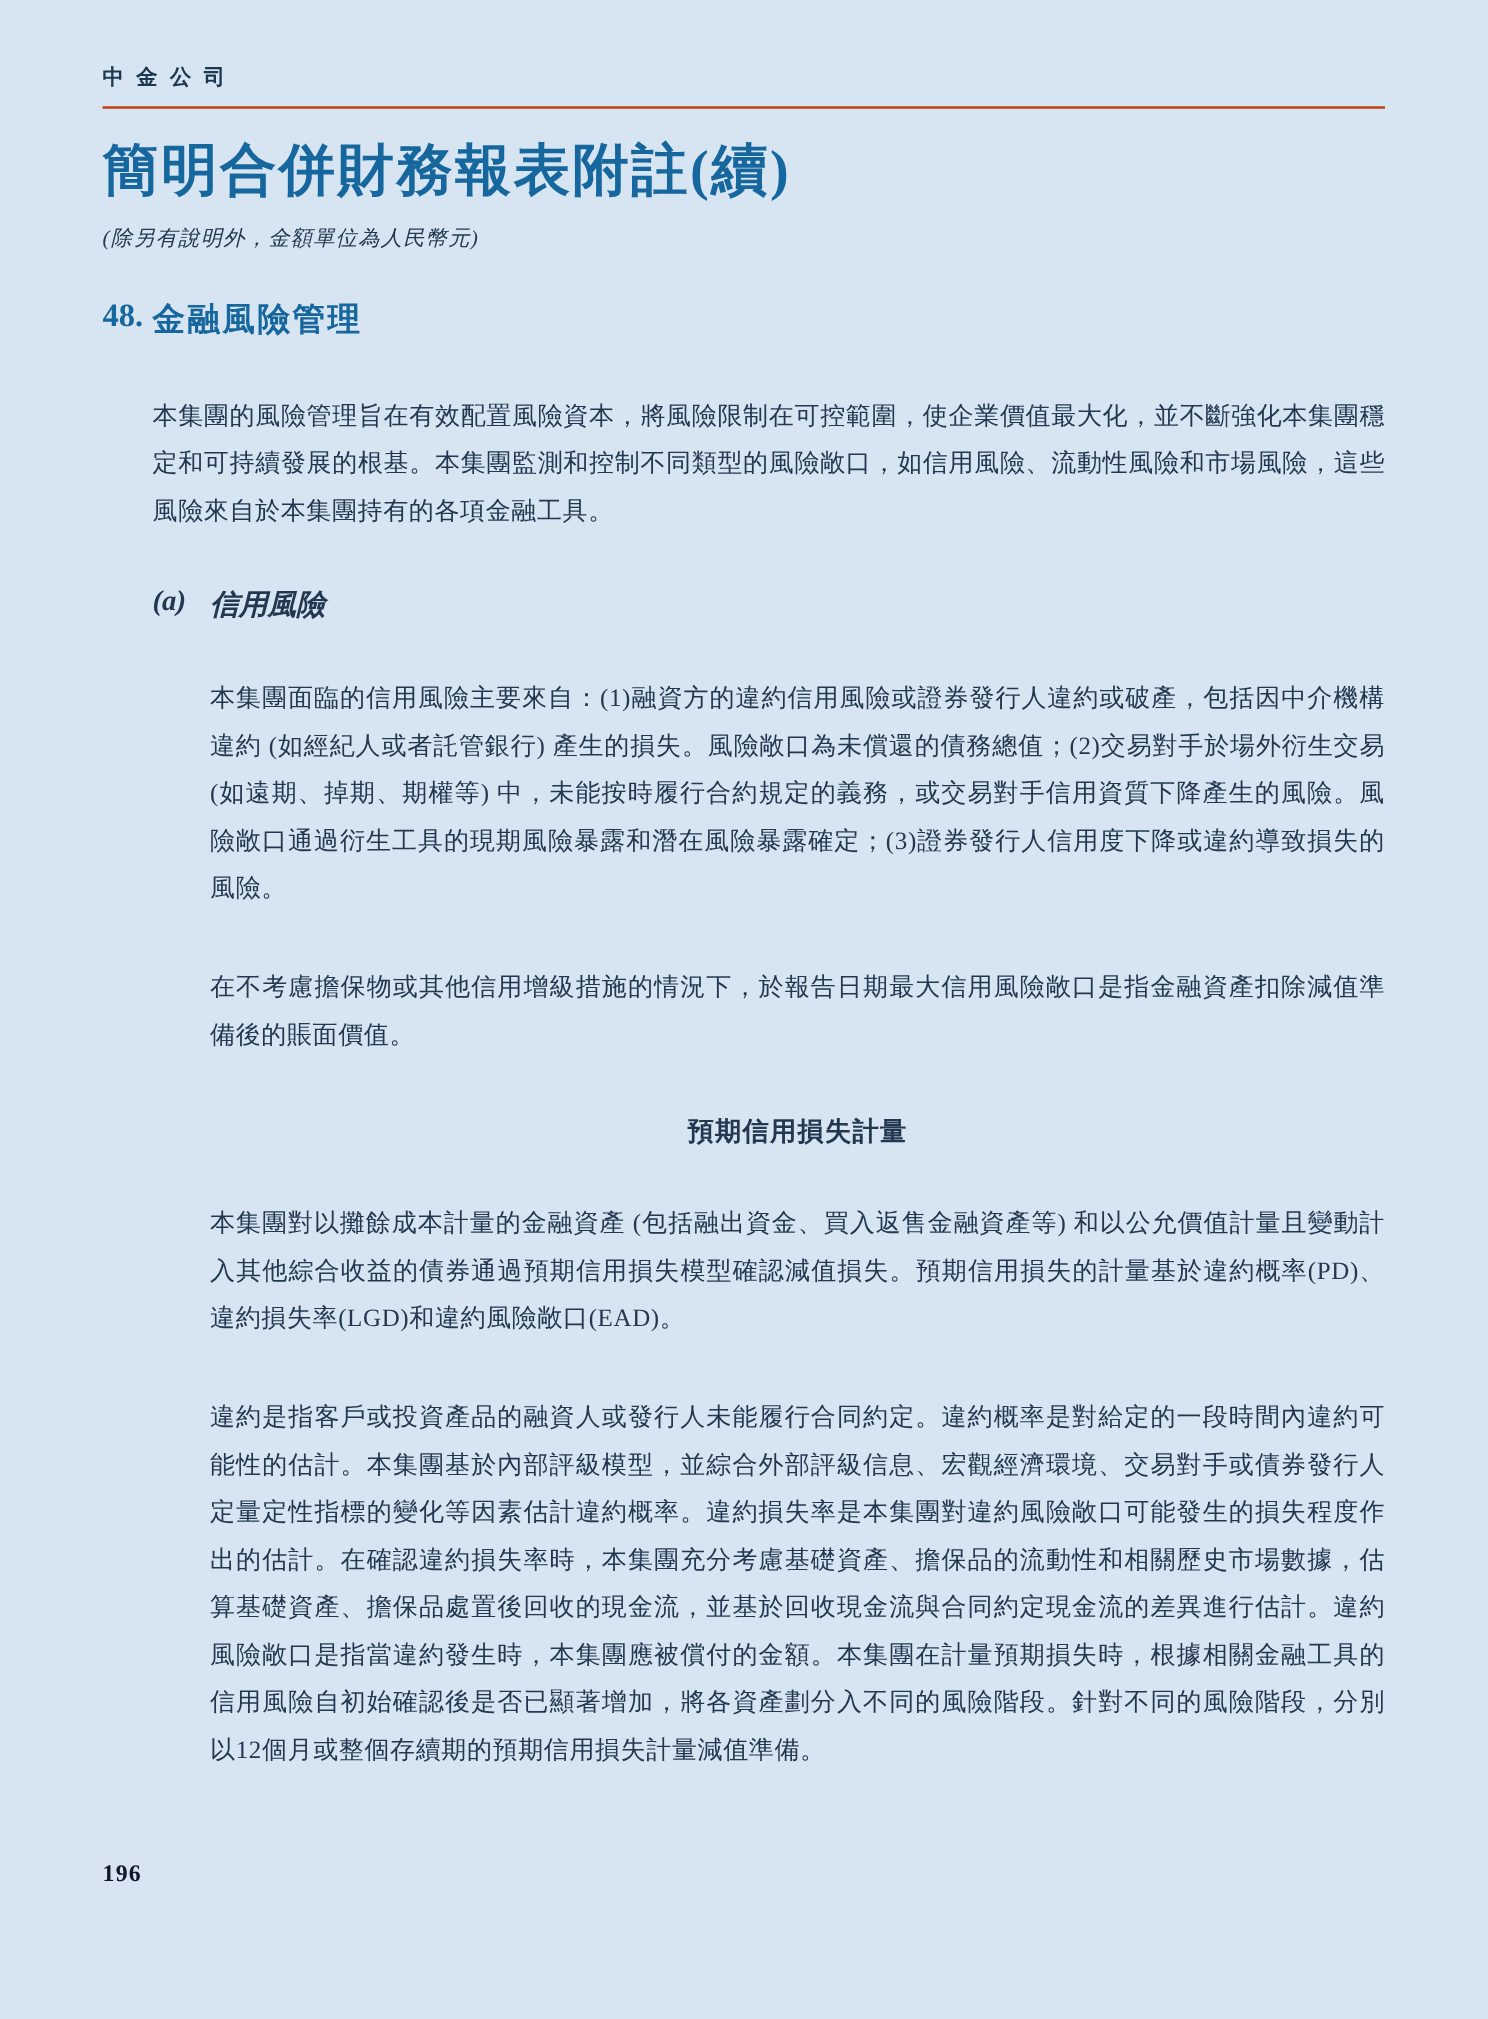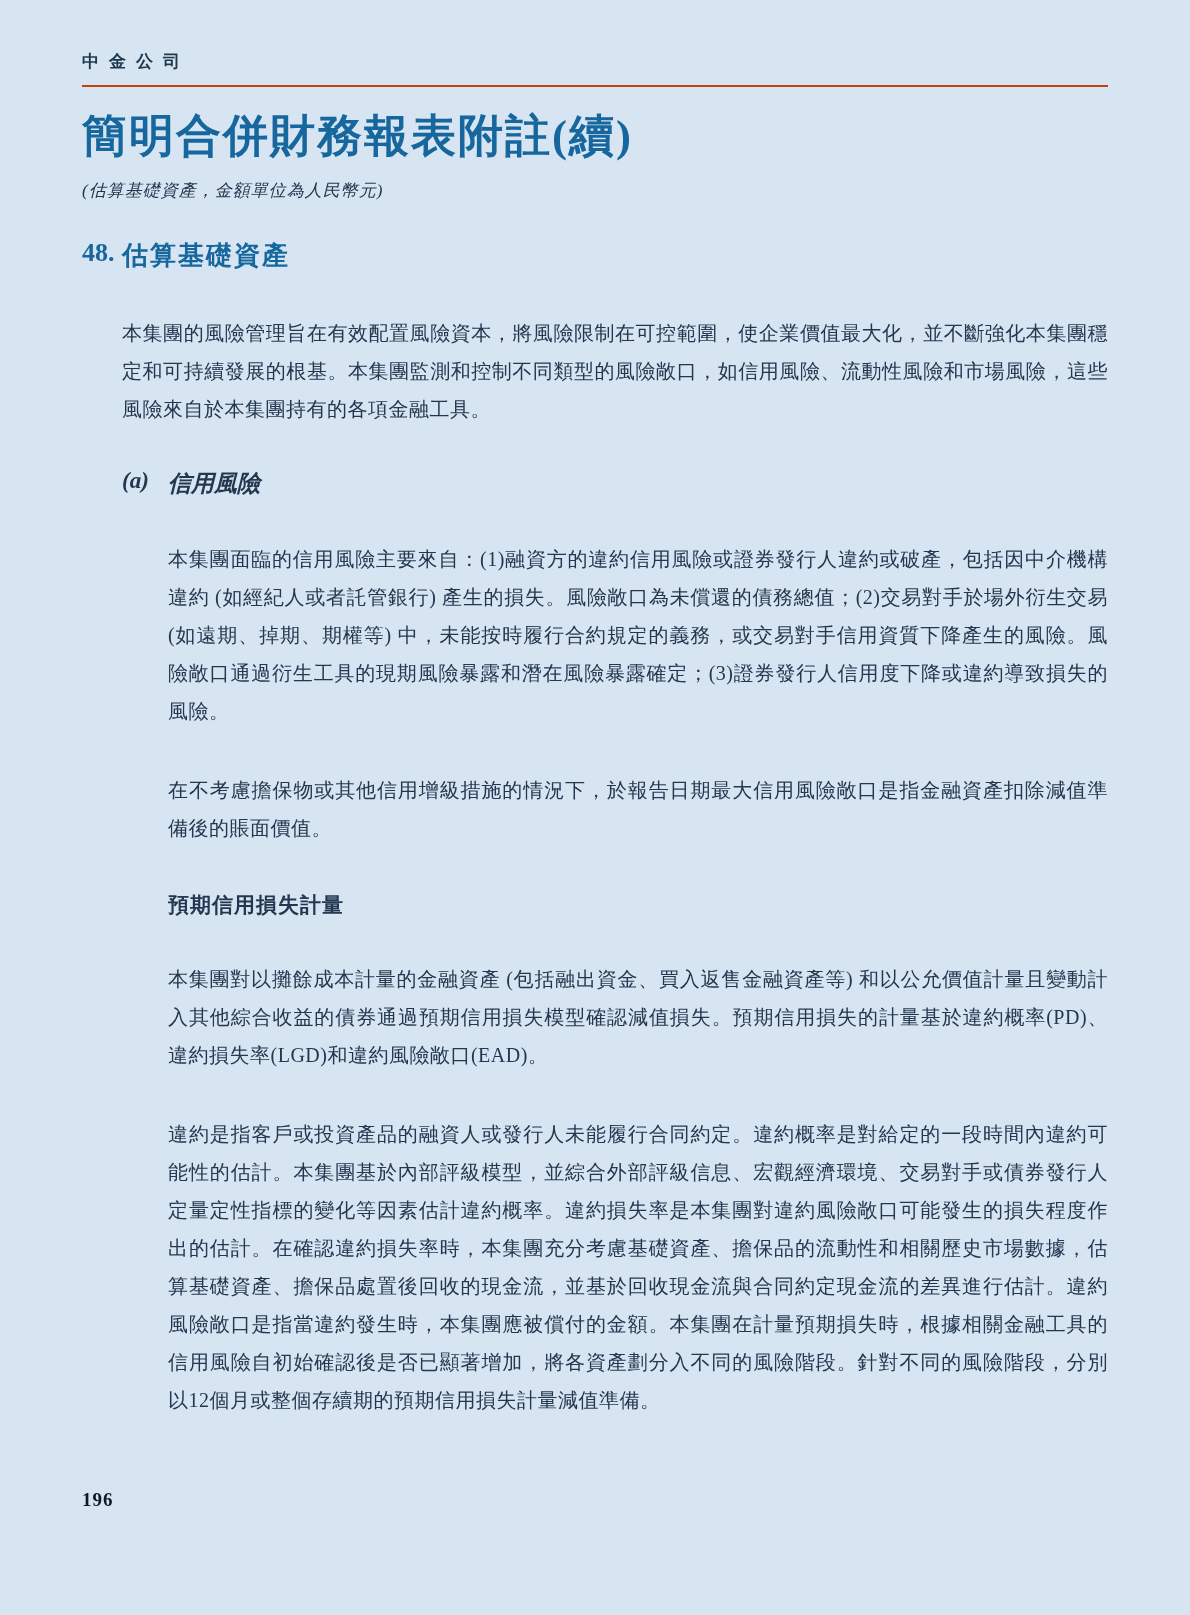--- a/index.html
+++ b/index.html
@@ -43,21 +43,21 @@
   .section-head {
     margin-top: 36px;
     display: flex;
     color: #17679f;
     font-weight: bold;
     font-size: 26px;
     letter-spacing: 2px;
   }
   .section-head .num { width: 40px; letter-spacing: 0; }
   .lv1 { margin-left: 40px; width: 986px; }
-  .lv2 { margin-left: 86px; width: 940px; }
+  .lv2 { margin-left: 86px; width: 940px; text-align: center; }
   p.body {
     font-size: 20px;
     line-height: 38px;
     text-align: justify;
     color: #233850;
     letter-spacing: 0.5px;
     margin-top: 41px;
   }
   .intro { margin-top: 22px; }
   .sub-head {
@@ -91,25 +91,25 @@
 </style>
 </head>
 <body>
 
 <div class="page">
 
   <div class="doc-header">中金公司</div>
 
   <h1 class="doc-title">簡明合併財務報表附註(續)</h1>
 
-  <div class="doc-subtitle">(估算基礎資產，金額單位為人民幣元)</div>
+  <div class="doc-subtitle">(除另有說明外，金額單位為人民幣元)</div>
 
   <div class="section-head">
     <span class="num">48.</span>
-    <span>估算基礎資產</span>
+    <span>金融風險管理</span>
   </div>
 
   <p class="body lv1 intro">本集團的風險管理旨在有效配置風險資本，將風險限制在可控範圍，使企業價值最大化，並不斷強化本集團穩定和可持續發展的根基。本集團監測和控制不同類型的風險敞口，如信用風險、流動性風險和市場風險，這些風險來自於本集團持有的各項金融工具。</p>
 
   <div class="sub-head">
     <span class="label">(a)</span>
     <span>信用風險</span>
   </div>
 
 

